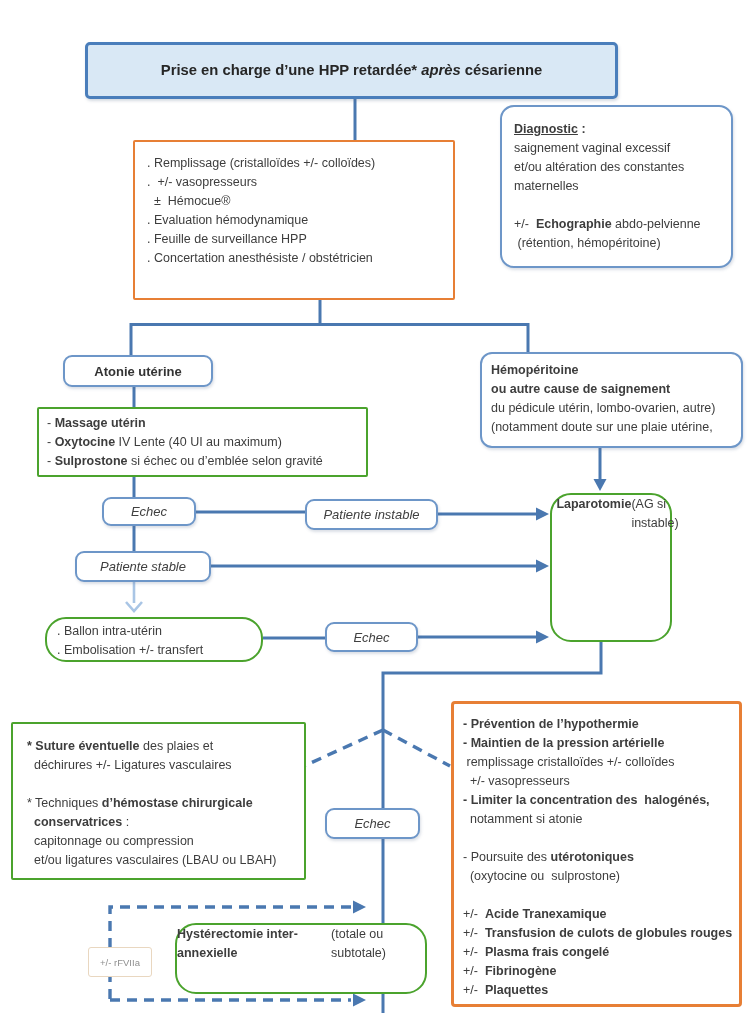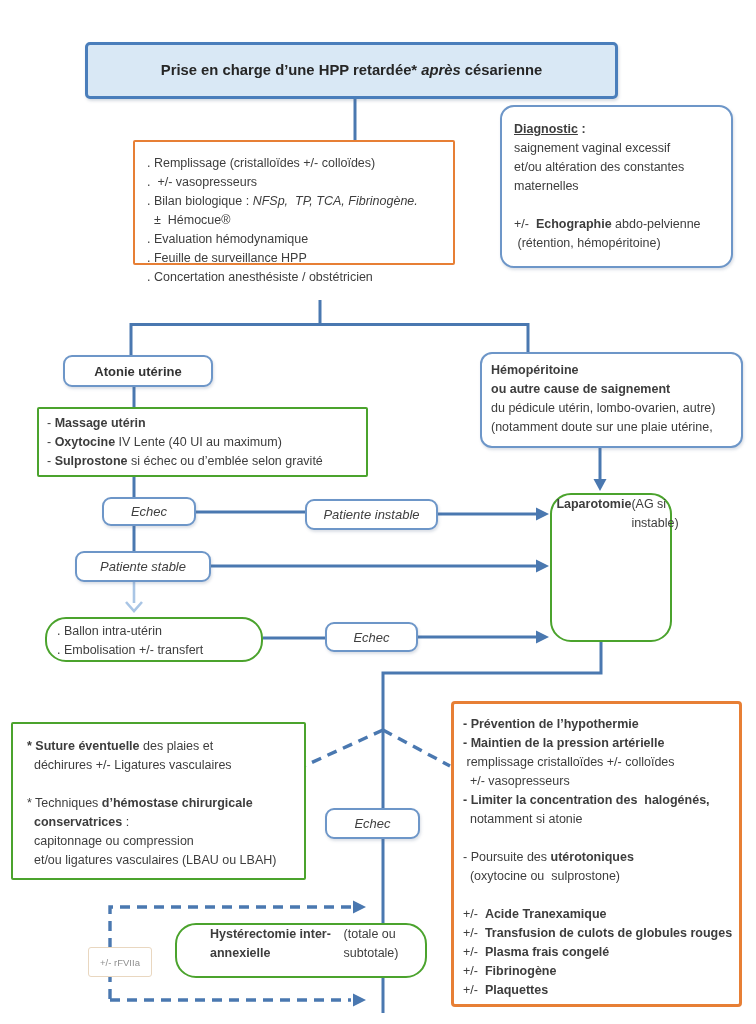--- a/index.html
+++ b/index.html
@@ -71,24 +71,23 @@
       <polygon class="arrow" points="600,491 593.5,479 606.5,479"></polygon>
       <polygon class="arrow" points="366,907 353,900.5 353,913.5"></polygon>
       <polygon class="arrow" points="366,1000 353,993.5 353,1006.5"></polygon>
     </g>
   </svg>
 
   <div class="box titleb cflex title-text" style="left:85px;top:10px;width:533px;height:57px;margin-top:32px;">
       <div class="tline"><span class="b">Prise en charge d’une HPP retardée* </span><span class="b i">après</span><span class="b"> césarienne</span></div>
     </div>
 
-  <div class="box orangeb" style="left:133px;top:140px;width:322px;height:125px;padding:12px 6px 0 12px;">
+  <div class="box orangeb" style="left:133px;top:140px;width:322px;height:160px;padding:12px 6px 0 12px;">
       <div class="tline"><span>. Remplissage (cristalloïdes +/- colloïdes)</span></div>
       <div class="tline"><span>.  +/- vasopresseurs</span></div>
-      <div class="tline"><span>. Bilan biologique : </span><span class="i">NFSp,  TP, TCA, Fibrinogène.</span></div>
       <div class="tline"><span>  ±  Hémocue®</span></div>
       <div class="tline"><span>. Evaluation hémodynamique</span></div>
       <div class="tline"><span>. Feuille de surveillance HPP</span></div>
       <div class="tline"><span>. Concertation anesthésiste / obstétricien</span></div>
     </div>
 
   <div class="box rounded" style="left:500px;top:105px;width:233px;height:163px;padding:13px 6px 0 12px;border-radius:14px;">
       <div class="tline"><span class="b u">Diagnostic</span><span class="b"> :</span></div>
       <div class="tline"><span>saignement vaginal excessif</span></div>
       <div class="tline"><span>et/ou altération des constantes</span></div>
@@ -154,20 +153,20 @@
       <div class="tline"><span></span></div>
       <div class="tline"><span>+/-  </span><span class="b">Acide Tranexamique</span></div>
       <div class="tline"><span>+/-  </span><span class="b">Transfusion de culots de globules rouges</span></div>
       <div class="tline"><span>+/-  </span><span class="b">Plasma frais congelé</span></div>
       <div class="tline"><span>+/-  </span><span class="b">Fibrinogène</span></div>
       <div class="tline"><span>+/-  </span><span class="b">Plaquettes</span></div>
     </div>
 
   <div class="box rounded cflex italic-lbl" style="left:325px;top:808px;width:95px;height:31px;">Echec</div>
 
-  <div class="box greenb vflex" style="left:175px;top:923px;width:252px;height:55px;padding-left:33px;">
+  <div class="box greenb vflex" style="left:175px;top:923px;width:252px;height:71px;">
       <div class="tline"><span class="b">Hystérectomie inter-annexielle</span></div>
       <div class="tline"><span>(totale ou subtotale)</span></div>
     </div>
 
   <div class="box cflex small-gray" style="left:88px;top:947px;width:64px;height:30px;border:1.5px solid var(--rfviia-border);border-radius:3px;">+/- rFVIIa</div>
 
 </div>
 
 </body></html>

